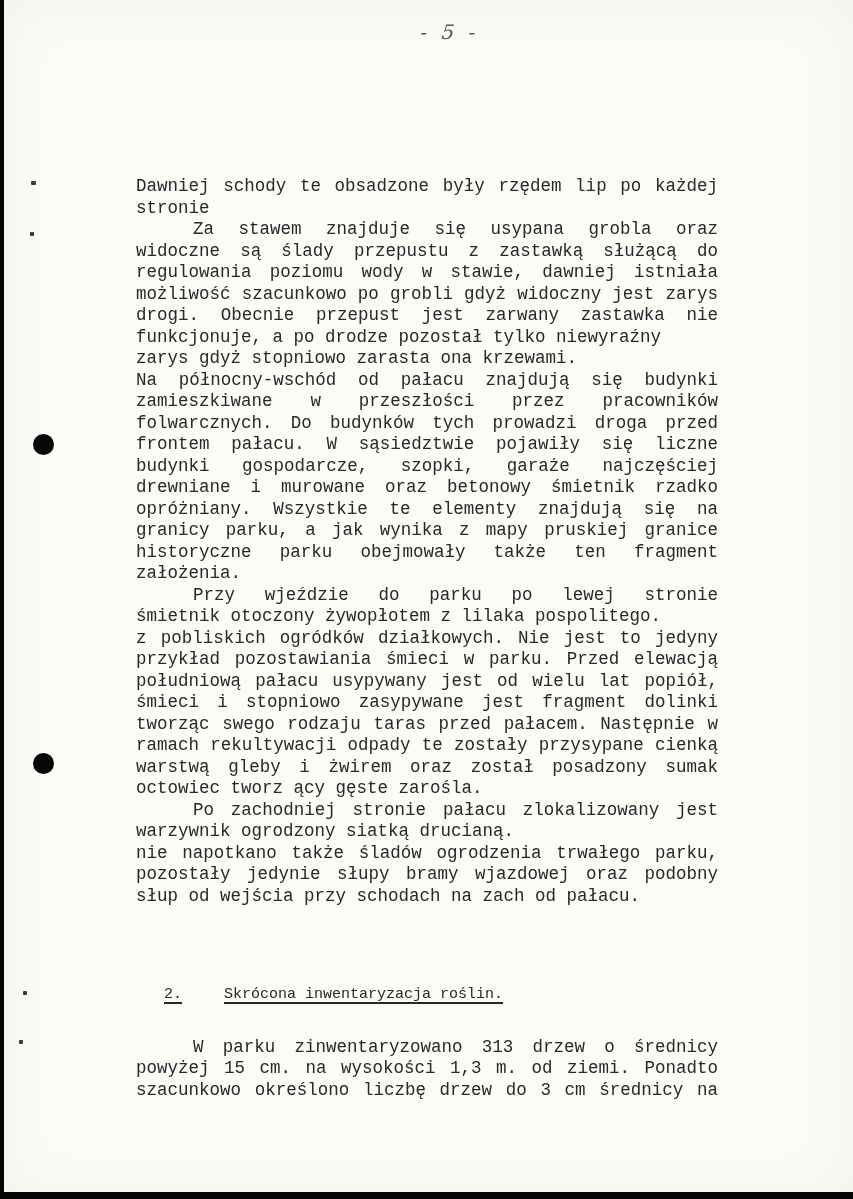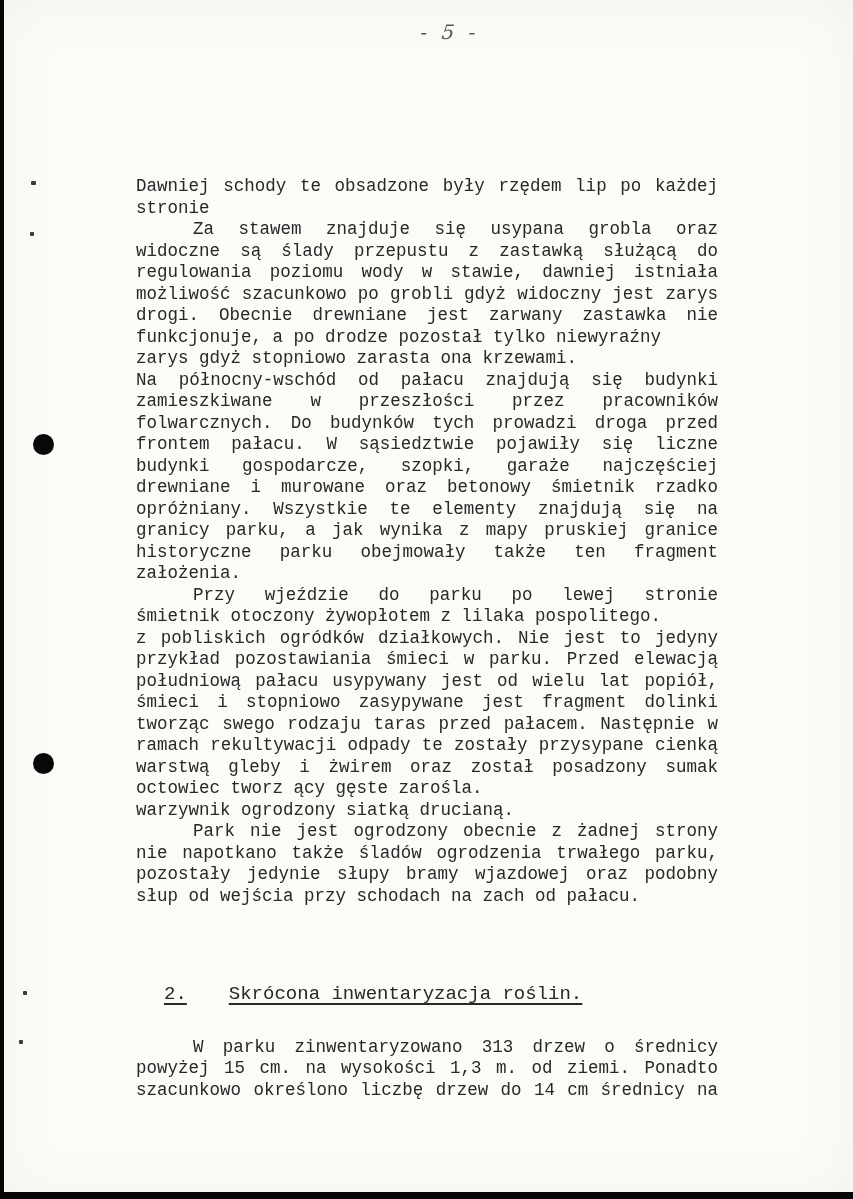--- a/index.html
+++ b/index.html
@@ -40,21 +40,21 @@
     line-height:21.5px;
     text-align:left;
     white-space:normal;
   }
   .line.just{text-align:justify;text-align-last:justify;}
   .line.indent{padding-left:57px;}
   .heading{
     margin-top:77px;
     margin-bottom:31px;
     padding-left:28px;
-    font-size:19px;
+    font-size:15px;
     line-height:21.5px;
   }
   .h-num,.h-title{
     text-decoration:underline;
     text-underline-offset:4px;
     text-decoration-thickness:1.5px;
   }
   .h-num{margin-right:42px;}
 </style>
 </head>
@@ -75,21 +75,21 @@
   <div class="text-body">
       <div class="para">
         <div class="line just">Dawniej schody te obsadzone były rzędem lip po każdej</div>
         <div class="line">stronie</div>
       </div>
       <div class="para">
         <div class="line just indent">Za stawem znajduje się usypana grobla oraz</div>
         <div class="line just">widoczne są ślady przepustu z zastawką służącą do</div>
         <div class="line just">regulowania poziomu wody w stawie, dawniej istniała</div>
         <div class="line just">możliwość szacunkowo po grobli gdyż widoczny jest zarys</div>
-        <div class="line just">drogi. Obecnie drewniane jest zarwany zastawka nie</div>
+        <div class="line just">drogi. Obecnie przepust jest zarwany zastawka nie</div>
         <div class="line">funkcjonuje, a po drodze pozostał tylko niewyraźny</div>
         <div class="line">zarys gdyż stopniowo zarasta ona krzewami.</div>
       </div>
       <div class="para">
         <div class="line just">Na północny-wschód od pałacu znajdują się budynki</div>
         <div class="line just">zamieszkiwane w przeszłości przez pracowników</div>
         <div class="line just">folwarcznych. Do budynków tych prowadzi droga przed</div>
         <div class="line just">frontem pałacu. W sąsiedztwie pojawiły się liczne</div>
         <div class="line just">budynki gospodarcze, szopki, garaże najczęściej</div>
         <div class="line just">drewniane i murowane oraz betonowy śmietnik rzadko</div>
@@ -106,28 +106,28 @@
         <div class="line just">z pobliskich ogródków działkowych. Nie jest to jedyny</div>
         <div class="line just">przykład pozostawiania śmieci w parku. Przed elewacją</div>
         <div class="line just">południową pałacu usypywany jest od wielu lat popiół,</div>
         <div class="line just">śmieci i stopniowo zasypywane jest fragment dolinki</div>
         <div class="line just">tworząc swego rodzaju taras przed pałacem. Następnie w</div>
         <div class="line just">ramach rekultywacji odpady te zostały przysypane cienką</div>
         <div class="line just">warstwą gleby i żwirem oraz został posadzony sumak</div>
         <div class="line">octowiec tworz ący gęste zarośla.</div>
       </div>
       <div class="para">
+        <div class="line just indent">Po zachodniej stronie pałacu zlokalizowany jest</div>
         <div class="line">warzywnik ogrodzony siatką drucianą.</div>
       </div>
       <div class="para">
-        <div class="line just indent">Park nie jest ogrodzony obecnie z żadnej strony</div>
         <div class="line just">nie napotkano także śladów ogrodzenia trwałego parku,</div>
         <div class="line just">pozostały jedynie słupy bramy wjazdowej oraz podobny</div>
         <div class="line">słup od wejścia przy schodach na zach od pałacu.</div>
       </div>
       <div class="heading"><span class="h-num">2.</span><span class="h-title">Skrócona inwentaryzacja roślin.</span></div>
       <div class="para">
         <div class="line just indent">W parku zinwentaryzowano 313 drzew o średnicy</div>
         <div class="line just">powyżej 15 cm. na wysokości 1,3 m. od ziemi. Ponadto</div>
-        <div class="line just">szacunkowo określono liczbę drzew do 14 cm średnicy na</div>
+        <div class="line just">szacunkowo określono liczbę drzew do 3 cm średnicy na</div>
       </div>
     </div>
 </div>
 
 </body></html>

